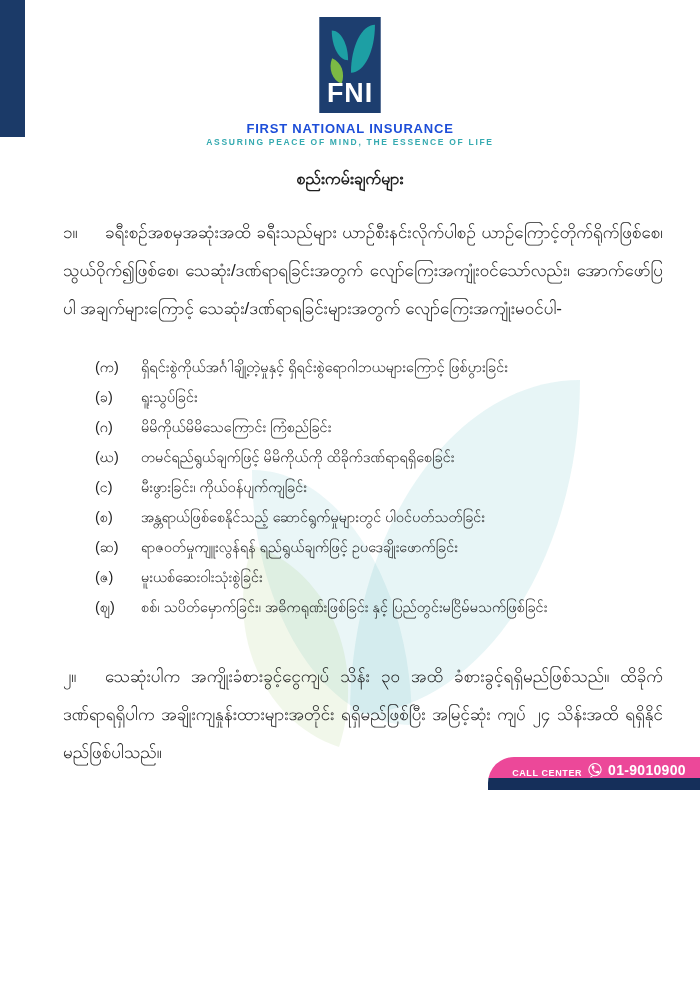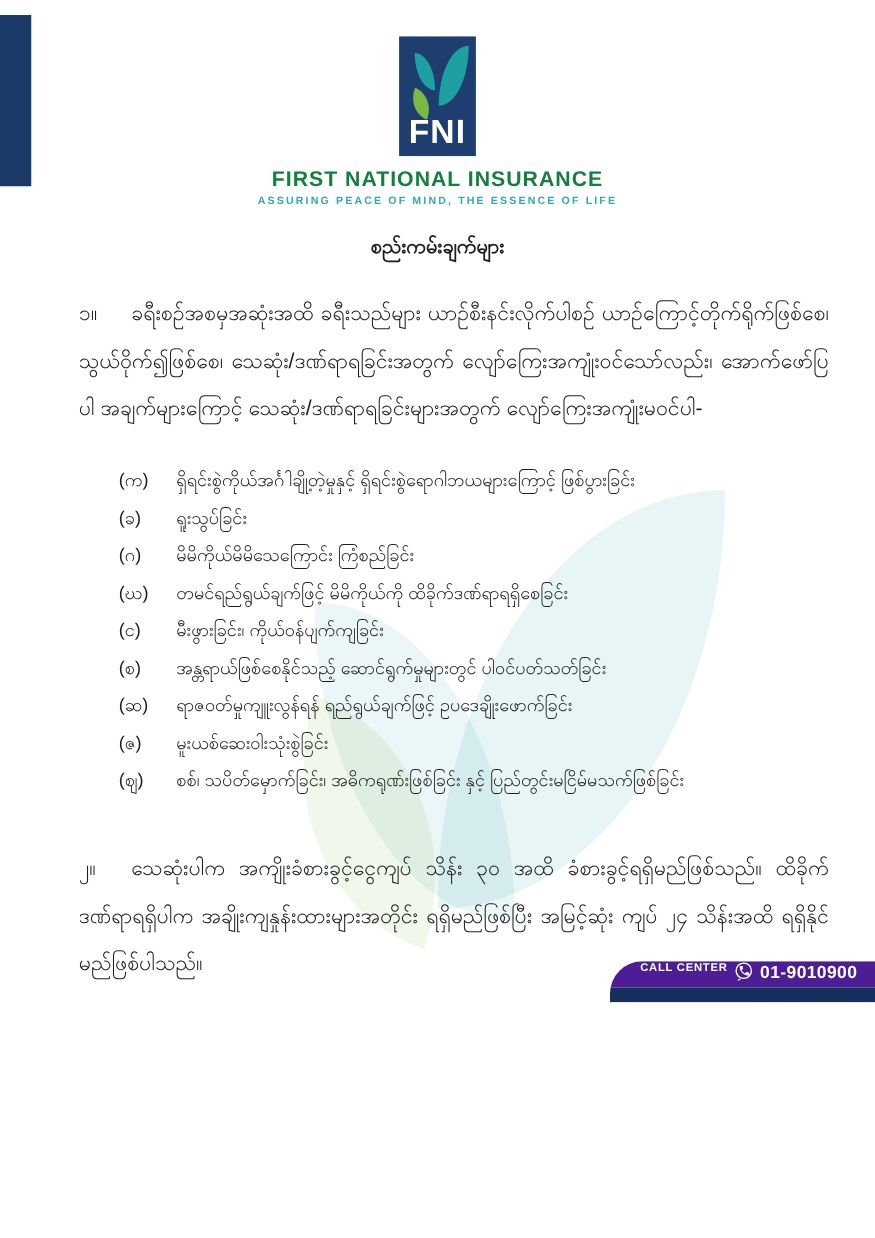--- a/index.html
+++ b/index.html
@@ -1,28 +1,28 @@
 <!DOCTYPE html>
 <html><head>
 <meta charset="utf-8">
 <style>
   * { margin:0; padding:0; box-sizing:border-box; }
   html,body { background:#ffffff; }
   body { font-family:"Liberation Sans","DejaVu Sans",sans-serif; }
   .page {
-    position:relative; width:700px; height:790px; margin:12px auto;
+    position:relative; width:700px; height:790px; margin:0 auto;
     background:#ffffff; overflow:hidden;
   }
   .left-accent { position:absolute; left:0; top:0; width:25px; height:137px; background:#1b3a68; }
   .watermark { position:absolute; left:200px; top:355px; z-index:0; pointer-events:none; }
   .content { position:relative; z-index:1; }
 
   .header { text-align:center; padding-top:17px; }
   .logo-svg { display:inline-block; }
-  .brand-name { margin-top:4px; font-size:17px; font-weight:bold; letter-spacing:0.8px; color:#15803d; }
+  .brand-name { margin-top:4px; font-size:13px; font-weight:bold; letter-spacing:0.8px; color:#1d4ed8; }
   .brand-tagline { margin-top:1px; font-size:8.5px; font-weight:bold; letter-spacing:1.7px; color:#35aab0; }
 
   .doc-title { text-align:center; margin-top:21px; font-size:16px; font-weight:bold; color:#1e1e1e;font-family:Liberation Mono, monospace; }
 
   .para {
     margin:22px 37px 0 63px; font-size:17px; line-height:38px; color:#1e1e1e;
     text-align:justify;
   }
   .para .p-num { display:inline-block; min-width:42px; }
   .para-2 { margin-top:36px; }
@@ -31,21 +31,21 @@
   .exclusion-list { margin:24px 37px 0 95px; font-size:14.5px; line-height:30px; color:#1e1e1e; }
   .list-row { display:flex; }
   .item-label { flex:0 0 46px; }
   .item-text { flex:1; }
 
   .footer-badge {
     position:absolute; right:0; bottom:0; width:212px; height:33px;
     border-top-left-radius:26px; overflow:hidden; display:flex; flex-direction:column;
   }
   .badge-top {
-    flex:1; background:#4c1d95; display:flex; align-items:flex-start; justify-content:center; gap:5px;
+    flex:1; background:#ec4899; display:flex; align-items:flex-end; justify-content:center; gap:5px;
     color:#ffffff; padding-left:10px;
   }
   .badge-bottom { height:12px; background:#152f5a; }
   .cc-label { font-size:9px; font-weight:bold; letter-spacing:0.6px; }
   .cc-number { font-size:14px; font-weight:700; letter-spacing:0.3px; }
   .phone-icon-svg { display:block; }
 </style>
 </head>
 <body>
 

